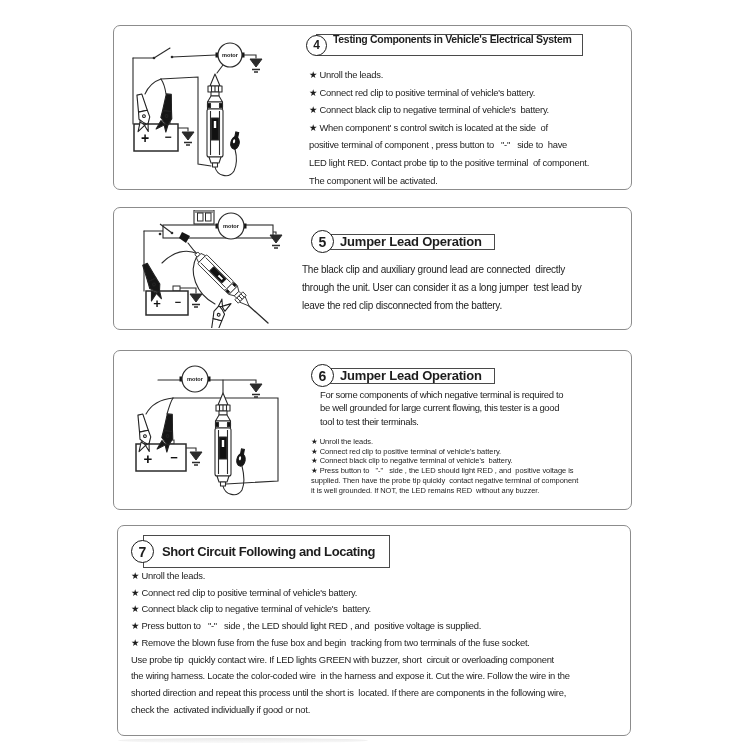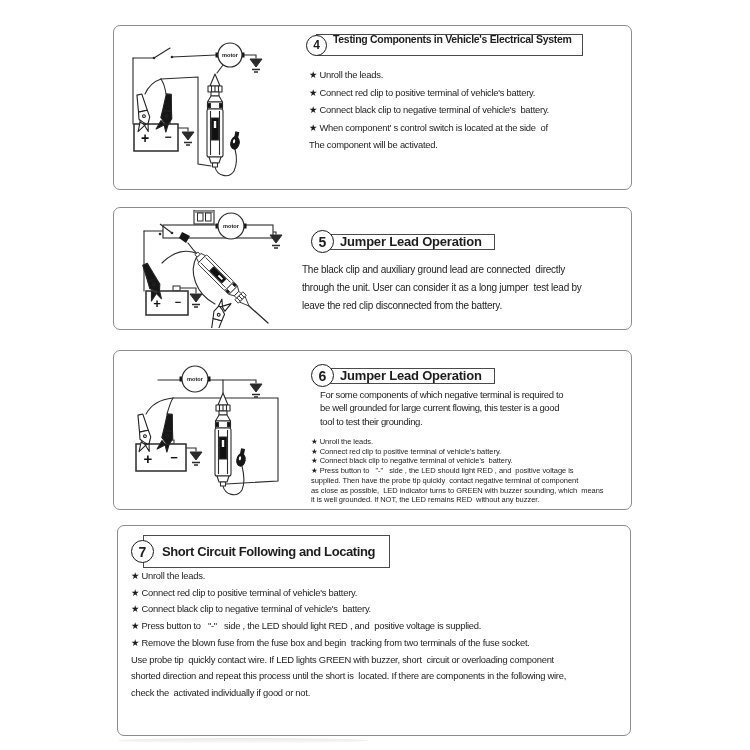--- a/index.html
+++ b/index.html
@@ -136,20 +136,22 @@
     </svg>
     <div class="titlebar" style="left:192px;top:8px">
       <div class="numcircle c-sm">4</div>
       <div class="titlebox b-sm">Testing Components in Vehicle's  Electrical System</div>
     </div>
     <div class="lines body4">
       <div>★ Unroll the leads.</div>
       <div>★ Connect red clip to positive terminal of vehicle's battery.</div>
       <div>★ Connect black clip to negative terminal of vehicle's  battery.</div>
       <div>★ When component' s control switch is located at the side  of</div>
+      <div>positive terminal of component , press button to   "-"   side to  have</div>
+      <div>LED light RED. Contact probe tip to the positive terminal  of component.</div>
       <div>The component will be activated.</div>
     </div>
   </section>
 
   <section class="sec" id="sec5">
     <svg class="diag" style="left:2px;top:2px" width="190" height="118" viewBox="0 0 190 118">
       <g stroke="#2b2b2b" stroke-width="1.1" fill="none" stroke-linecap="round">
         <polyline points="28,21 47,21"></polyline>
         <polyline points="28,21 28,81"></polyline>
         <polyline points="157,22 160,22 160,24"></polyline>
@@ -233,44 +235,44 @@
       <use href="#pen-up" transform="translate(107,40)"></use>
       <use href="#bulb" transform="translate(125,107) rotate(10)"></use>
     </svg>
     <div class="titlebar" style="left:197px;top:13px">
       <div class="numcircle c-lg">6</div>
       <div class="titlebox b-lg">Jumper Lead Operation</div>
     </div>
     <div class="lines intro6">
       <div>For some components of which negative terminal is required to</div>
       <div>be well grounded for large current flowing, this tester is a good</div>
-      <div>tool to test their grounding.</div>
+      <div>tool to test their terminals.</div>
     </div>
     <div class="lines body6">
       <div>★ Unroll the leads.</div>
       <div>★ Connect red clip to positive terminal of vehicle's battery.</div>
       <div>★ Connect black clip to negative terminal of vehicle's  battery.</div>
       <div>★ Press button to   "-"   side , the LED should light RED , and  positive voltage is</div>
       <div>supplied. Then have the probe tip quickly  contact negative terminal of component</div>
-      <div>as close as possible,  LED indicator turns to GREEN with buzzer sounding, which  means</div>
       <div>it is well grounded. If NOT, the LED remains RED  without any buzzer.</div>
     </div>
   </section>
 
   <section class="sec" id="sec7">
     <div class="titlebar" style="left:13px;top:9px">
       <div class="numcircle c-lg">7</div>
       <div class="titlebox b-lg7">Short Circuit Following and Locating</div>
     </div>
     <div class="lines body7">
       <div>★ Unroll the leads.</div>
       <div>★ Connect red clip to positive terminal of vehicle's battery.</div>
       <div>★ Connect black clip to negative terminal of vehicle's  battery.</div>
       <div>★ Press button to   "-"   side , the LED should light RED , and  positive voltage is supplied.</div>
       <div>★ Remove the blown fuse from the fuse box and begin  tracking from two terminals of the fuse socket.</div>
       <div>Use probe tip  quickly contact wire. If LED lights GREEN with buzzer, short  circuit or overloading component</div>
+      <div>the wiring harness. Locate the color-coded wire  in the harness and expose it. Cut the wire. Follow the wire in the</div>
       <div>shorted direction and repeat this process until the short is  located. If there are components in the following wire,</div>
       <div>check the  activated individually if good or not.</div>
     </div>
   </section>
 
   <div class="page-shadow"></div>
 </div>
 
 </body></html>

